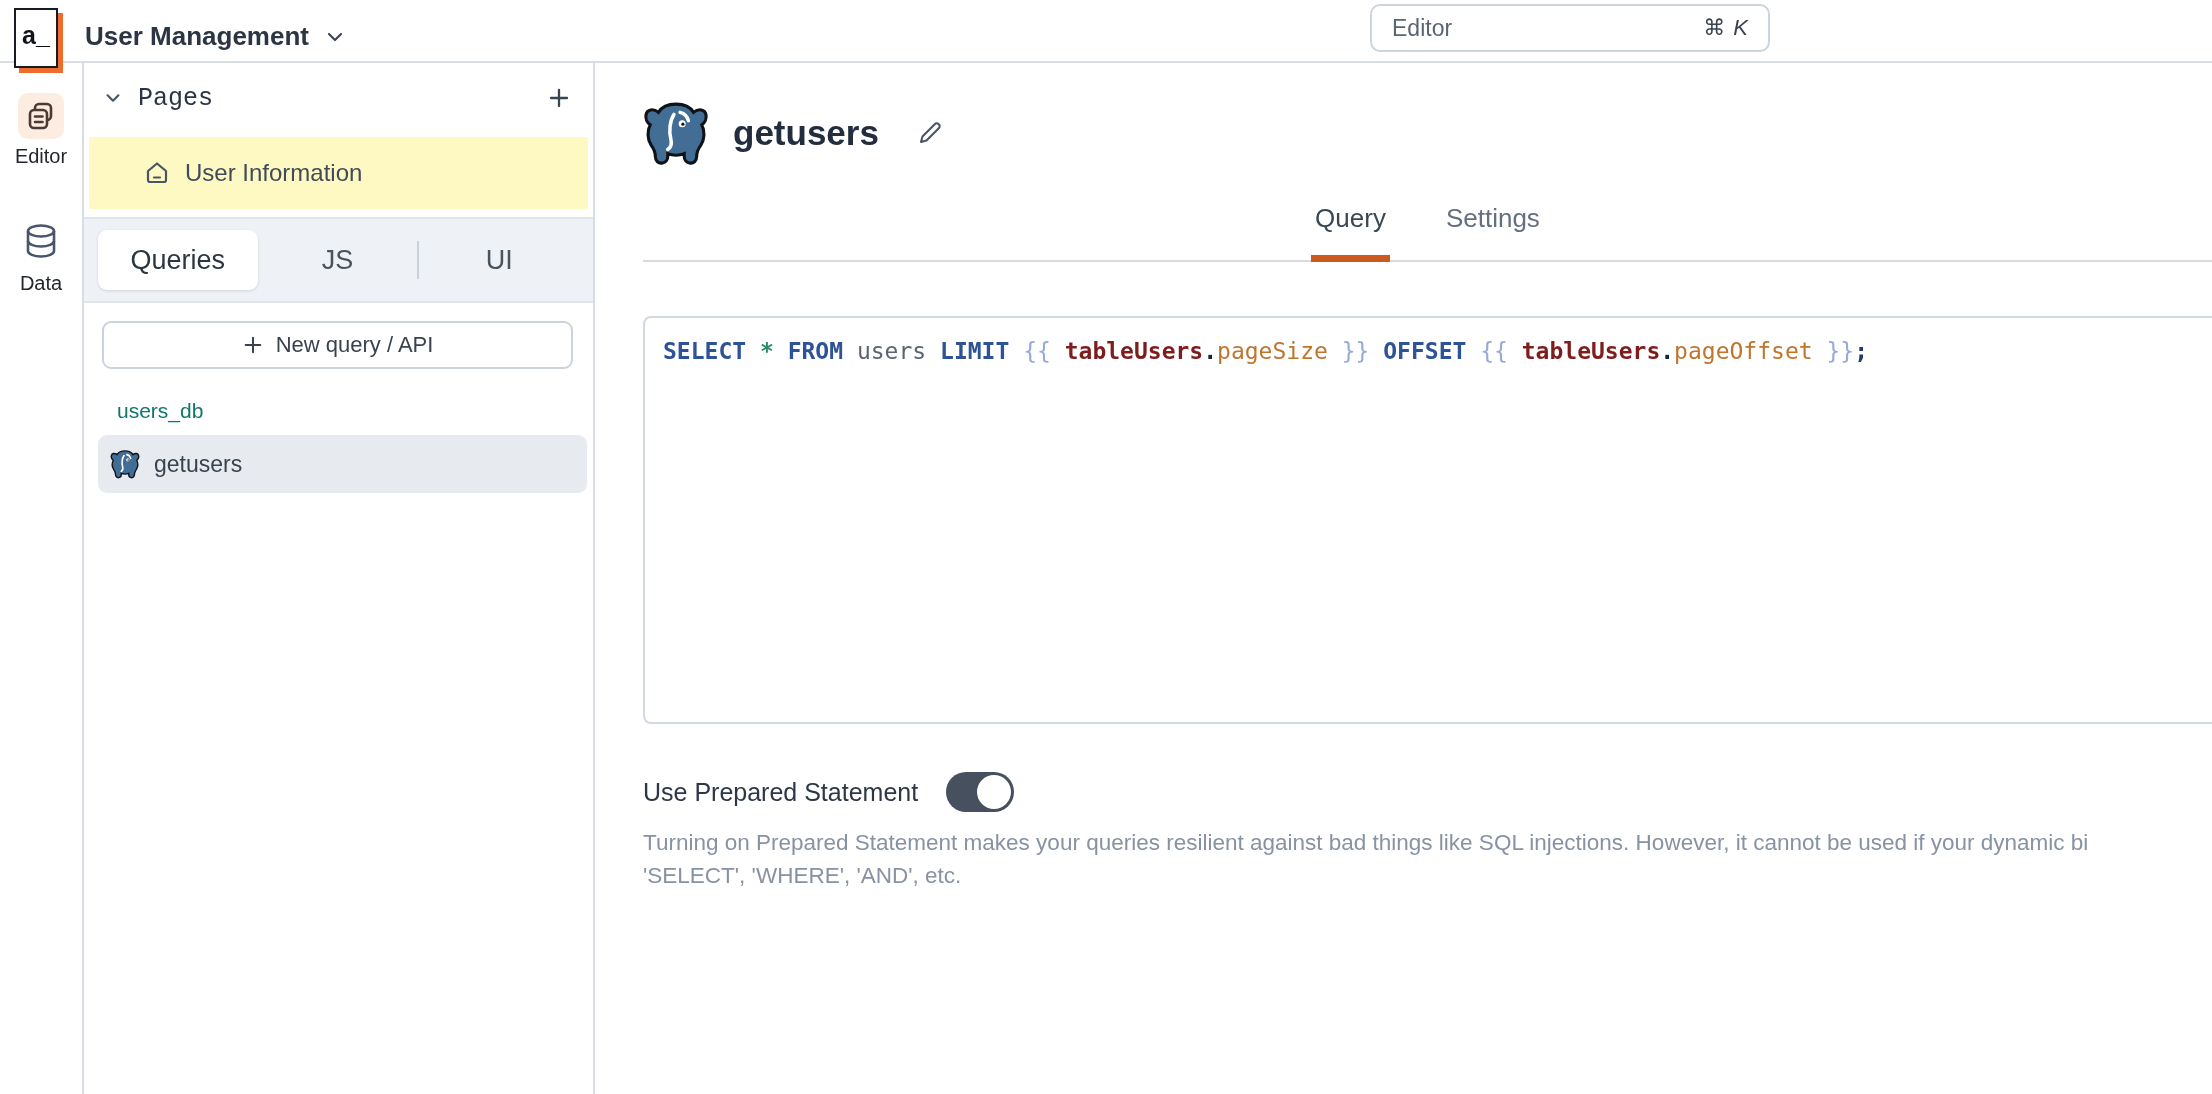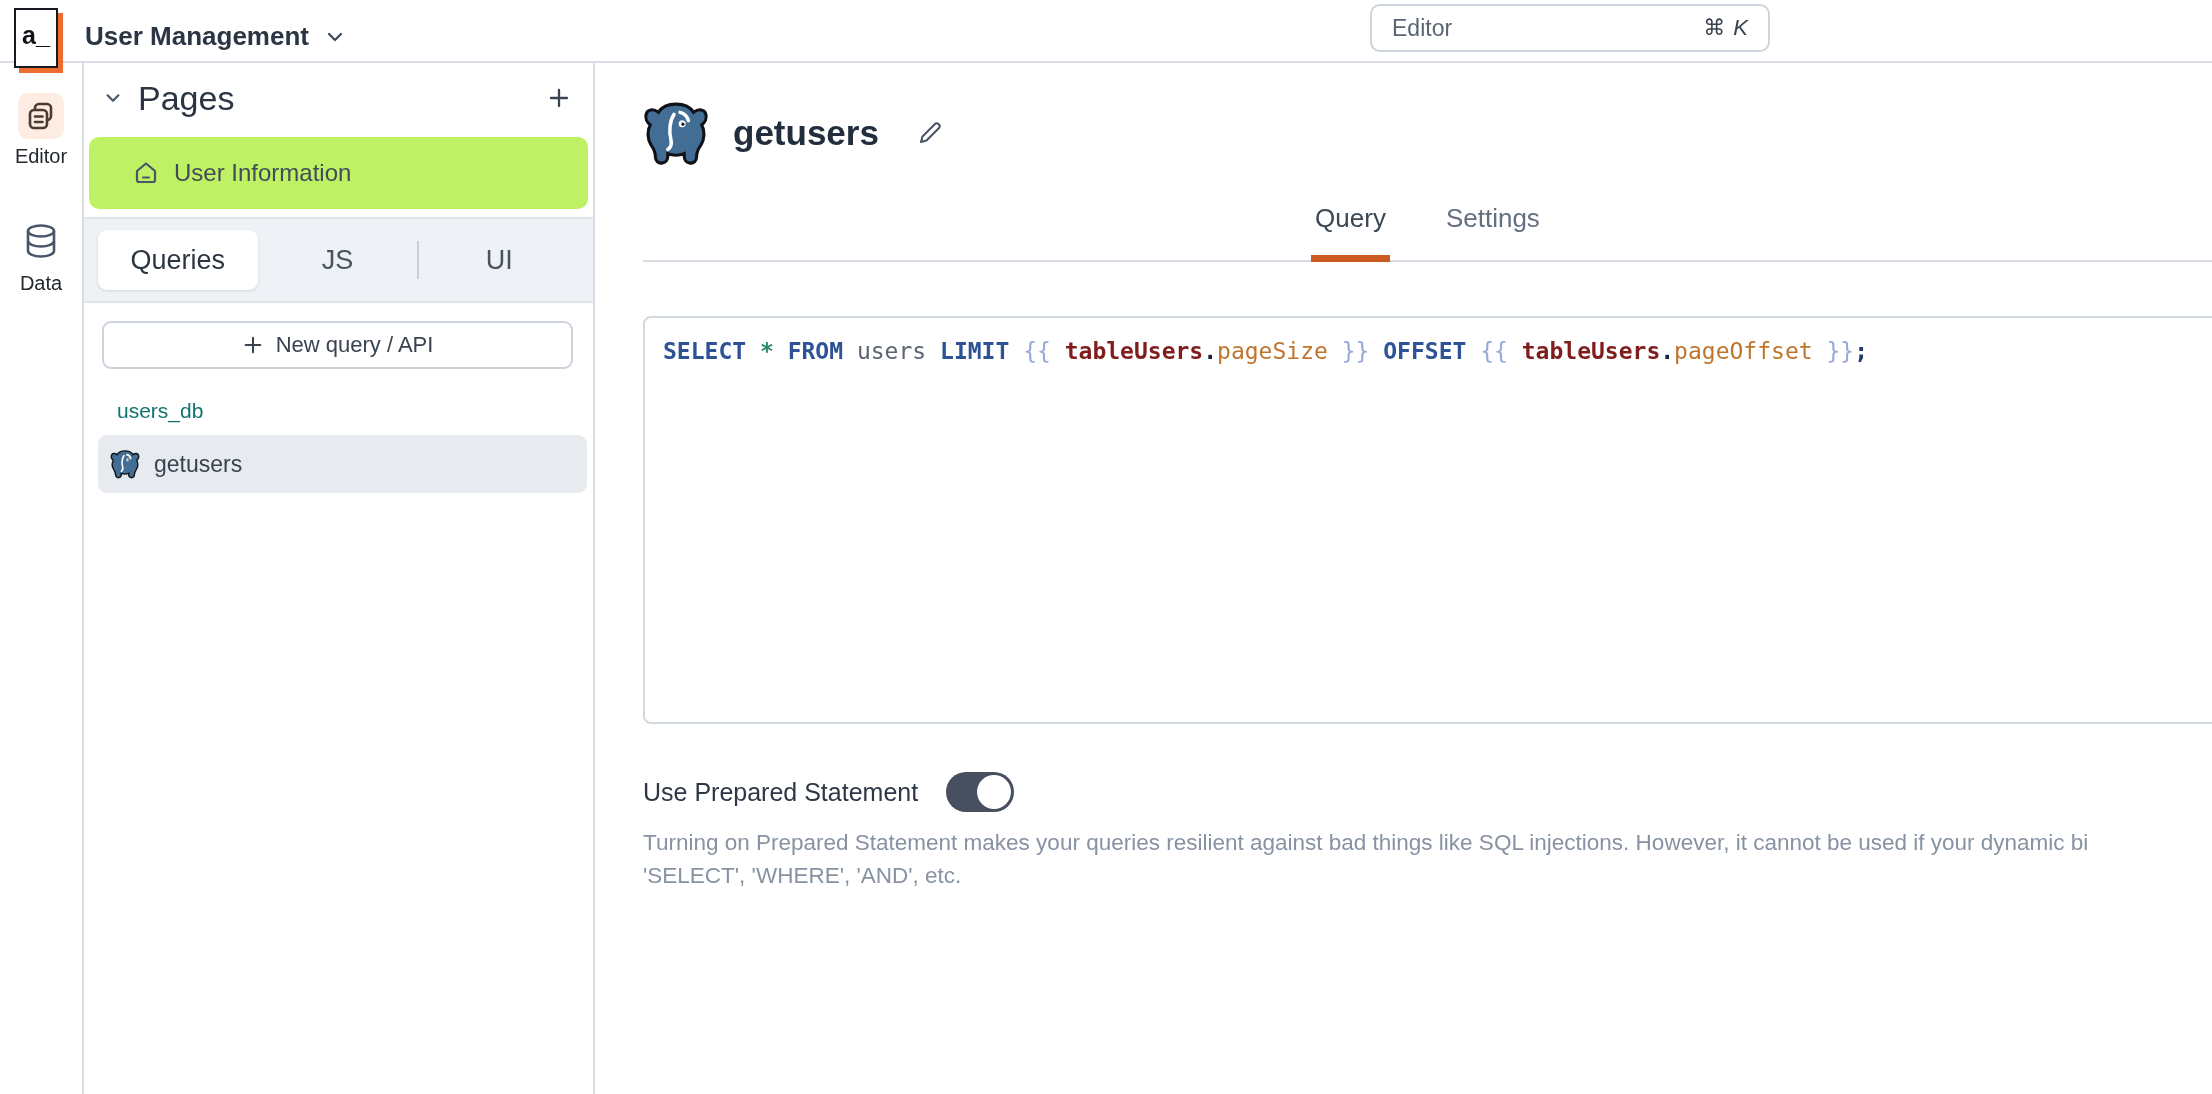--- a/index.html
+++ b/index.html
@@ -34,24 +34,24 @@
   .rail-item.data { margin-top:52px; }
   .rail-icon-box { width:46px; height:46px; border-radius:10px; display:flex;
     align-items:center; justify-content:center; }
   .rail-item.editor .rail-icon-box { background:#fcece1; }
   .rail-label { margin-top:6px; font-size:20px; color:#23272e; }
 
   
   .panel { width:511px; border-right:2px solid #d9dee5; flex-shrink:0;
     display:flex; flex-direction:column; background:#fff; }
   .panel-header { height:70px; display:flex; align-items:center; padding:0 22px 0 20px; gap:16px; }
-  .panel-header-title { font-size:34px; font-weight:500; color:#2a3442; }
+  .panel-header-title { font-size:25px; font-weight:500; color:#2a3442;font-family:Liberation Mono, monospace; }
   .panel-header .spacer { flex:1; }
-  .page-item { margin:4px 5px 0 5px; height:72px; border-radius:10px; background:#bef264;
-    display:flex; align-items:center; padding-left:44px; gap:15px; cursor:pointer; }
+  .page-item { margin:4px 5px 0 5px; height:72px; border-radius:2px; background:#fef9c3;
+    display:flex; align-items:center; padding-left:55px; gap:15px; cursor:pointer; }
   .page-item-label { font-size:24px; color:#414b59; }
   .panel-divider { border-top:2px solid #e0e5eb; margin-top:8px; }
   .seg-strip { background:#eef1f6; border-bottom:2px solid #e0e5eb;
     display:flex; align-items:center; padding:10px 14px; height:84px; }
   .seg { flex:1; display:flex; align-items:center; justify-content:center;
     height:60px; font-size:27px; color:#49545f; cursor:pointer; position:relative; }
   .seg.selected { background:#fff; border-radius:9px; color:#2c3642;
     box-shadow:0 1px 3px rgba(30,40,60,.14); }
   .seg-divider { width:2px; height:38px; background:#c9d0da; }
   .new-query-btn { margin:18px 20px 0 18px; height:48px; border:2px solid #ccd3dd;

